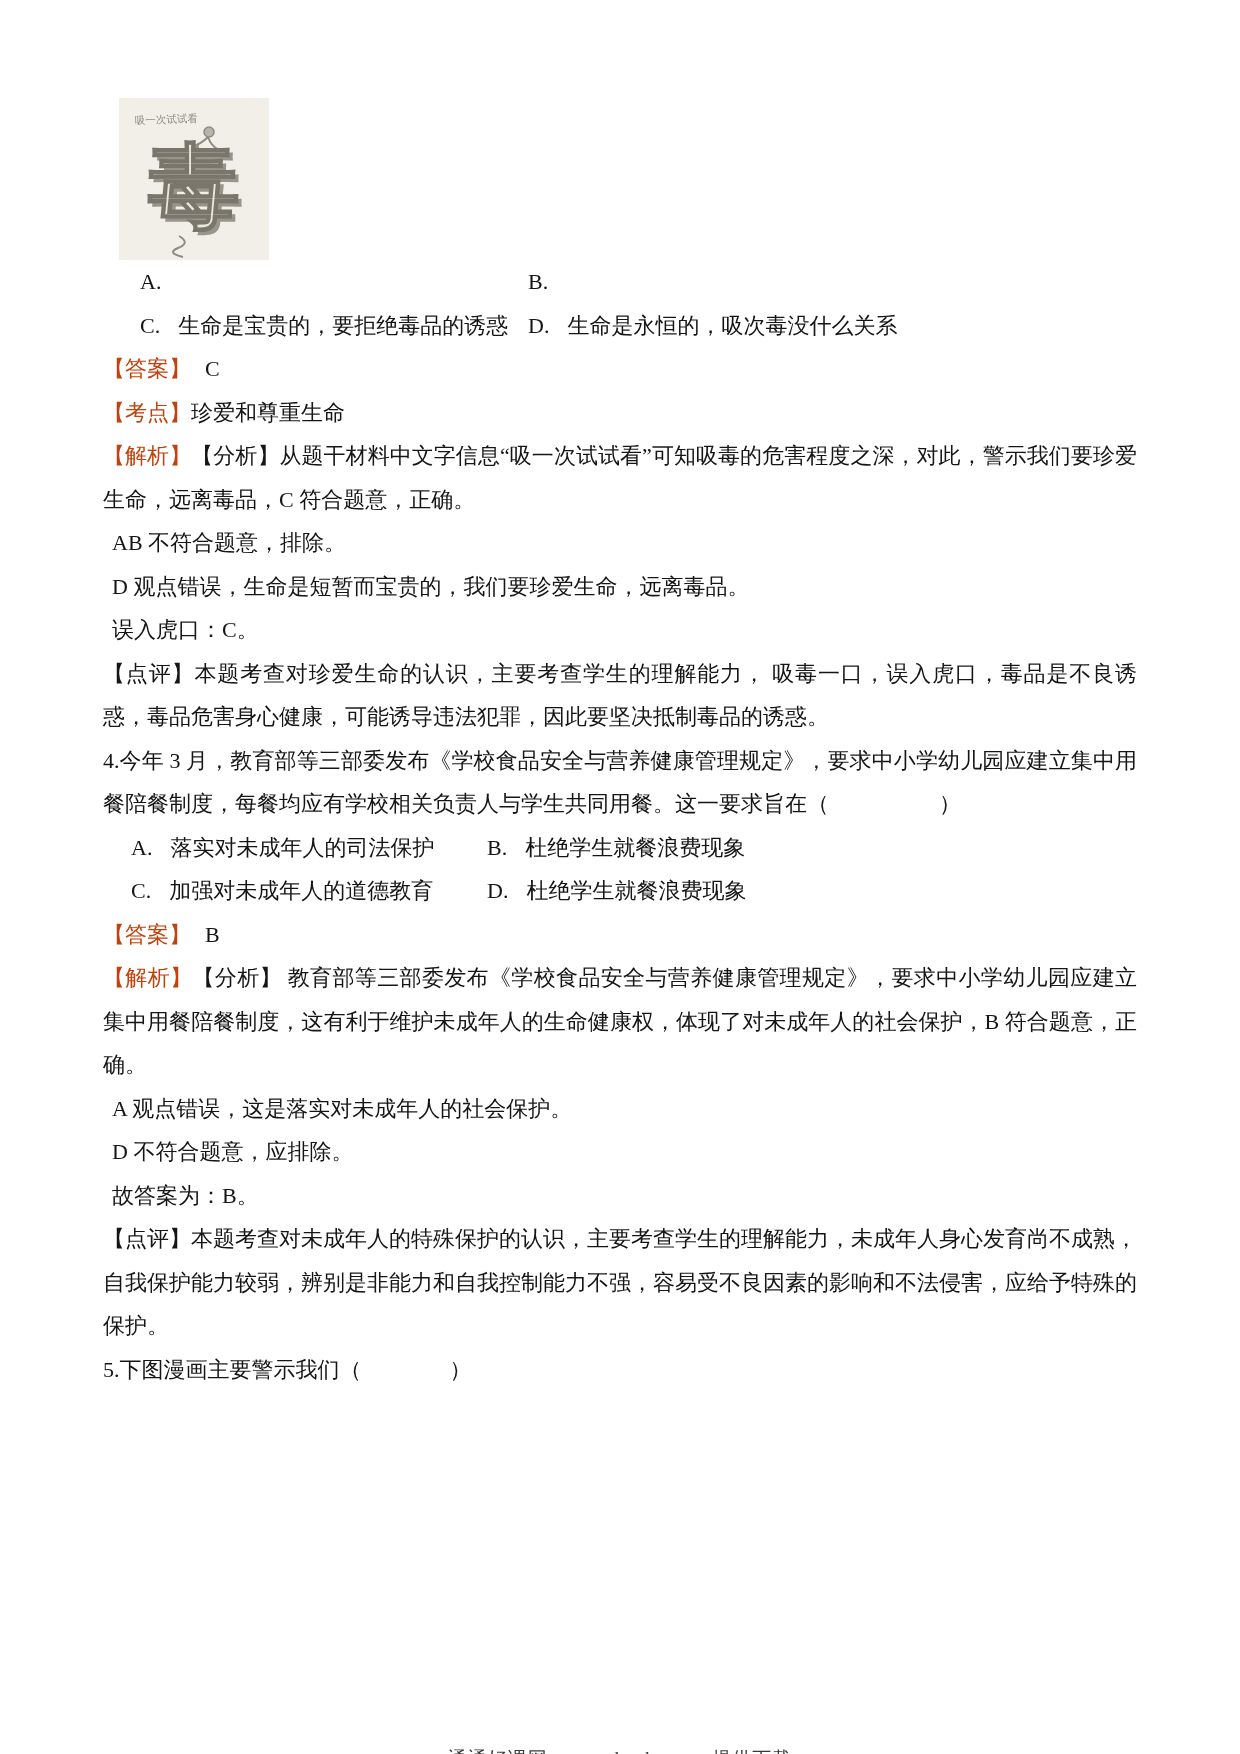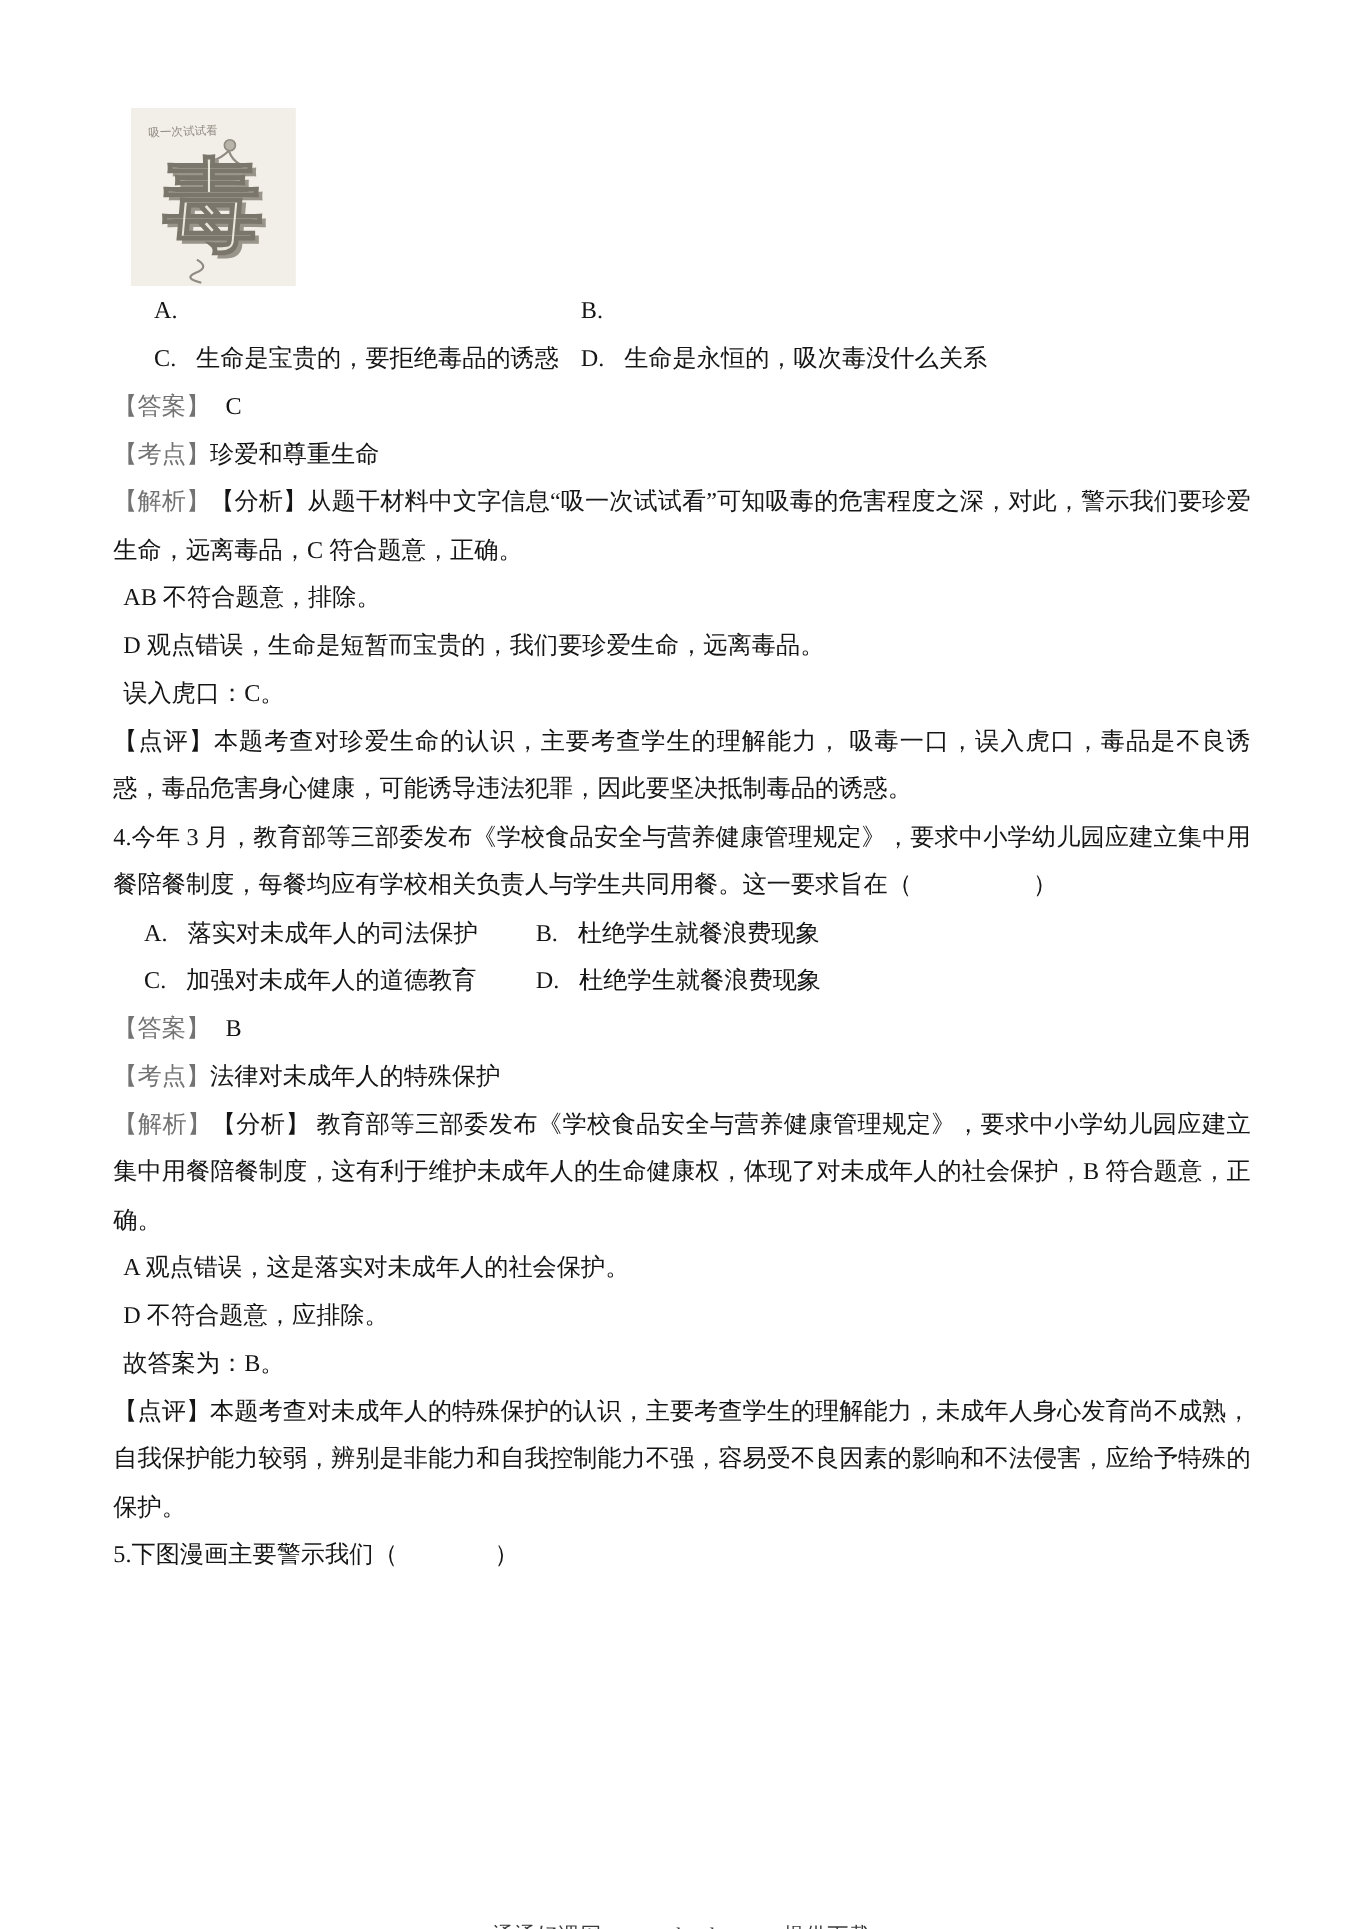--- a/index.html
+++ b/index.html
@@ -11,21 +11,21 @@
   }
   .page {
     position:relative;
     width:1240px; height:1754px;
     padding:98px 103px 0 103px;
     background:#ffffff;
     overflow:hidden;
   }
   .content { font-size:22px; line-height:43.5px; text-align:justify; }
   .para { margin:0; }
-  .blue { color:#737373; }
+  .blue { color:#c2410c; }
   .ind { padding-left:9px; }
   .ans-val { margin-left:14px; }
 
   .cartoon {
     width:150px; height:162px;
     margin-left:16px;
     display:block;
   }
 
   .opt-row { display:flex; text-align:left; }
@@ -111,21 +111,20 @@
         <span>加强对未成年人的道德教育</span>
       </div>
       <div class="opt">
         <span class="opt-label">D.</span>
         <span>杜绝学生就餐浪费现象</span>
       </div>
     </div>
 
     <p class="para"><span class="blue">【答案】</span><span class="ans-val">B</span></p>
 
-    <p class="para"><span class="blue">【考点】</span><span>法律对未成年人的特殊保护</span></p>
 
     <p class="para"><span class="blue">【解析】</span><span>【分析】 教育部等三部委发布《学校食品安全与营养健康管理规定》，要求中小学幼儿园应建立集中用餐陪餐制度，这有利于维护未成年人的生命健康权，体现了对未成年人的社会保护，B 符合题意，正确。</span></p>
 
     <p class="para ind">A 观点错误，这是落实对未成年人的社会保护。</p>
     <p class="para ind">D 不符合题意，应排除。</p>
     <p class="para ind">故答案为：B。</p>
 
     <p class="para"><span>【点评】</span><span>本题考查对未成年人的特殊保护的认识，主要考查学生的理解能力，未成年人身心发育尚不成熟，自我保护能力较弱，辨别是非能力和自我控制能力不强，容易受不良因素的影响和不法侵害，应给予特殊的保护。</span></p>
 
     <p class="para">5.下图漫画主要警示我们（　　　　）</p>

